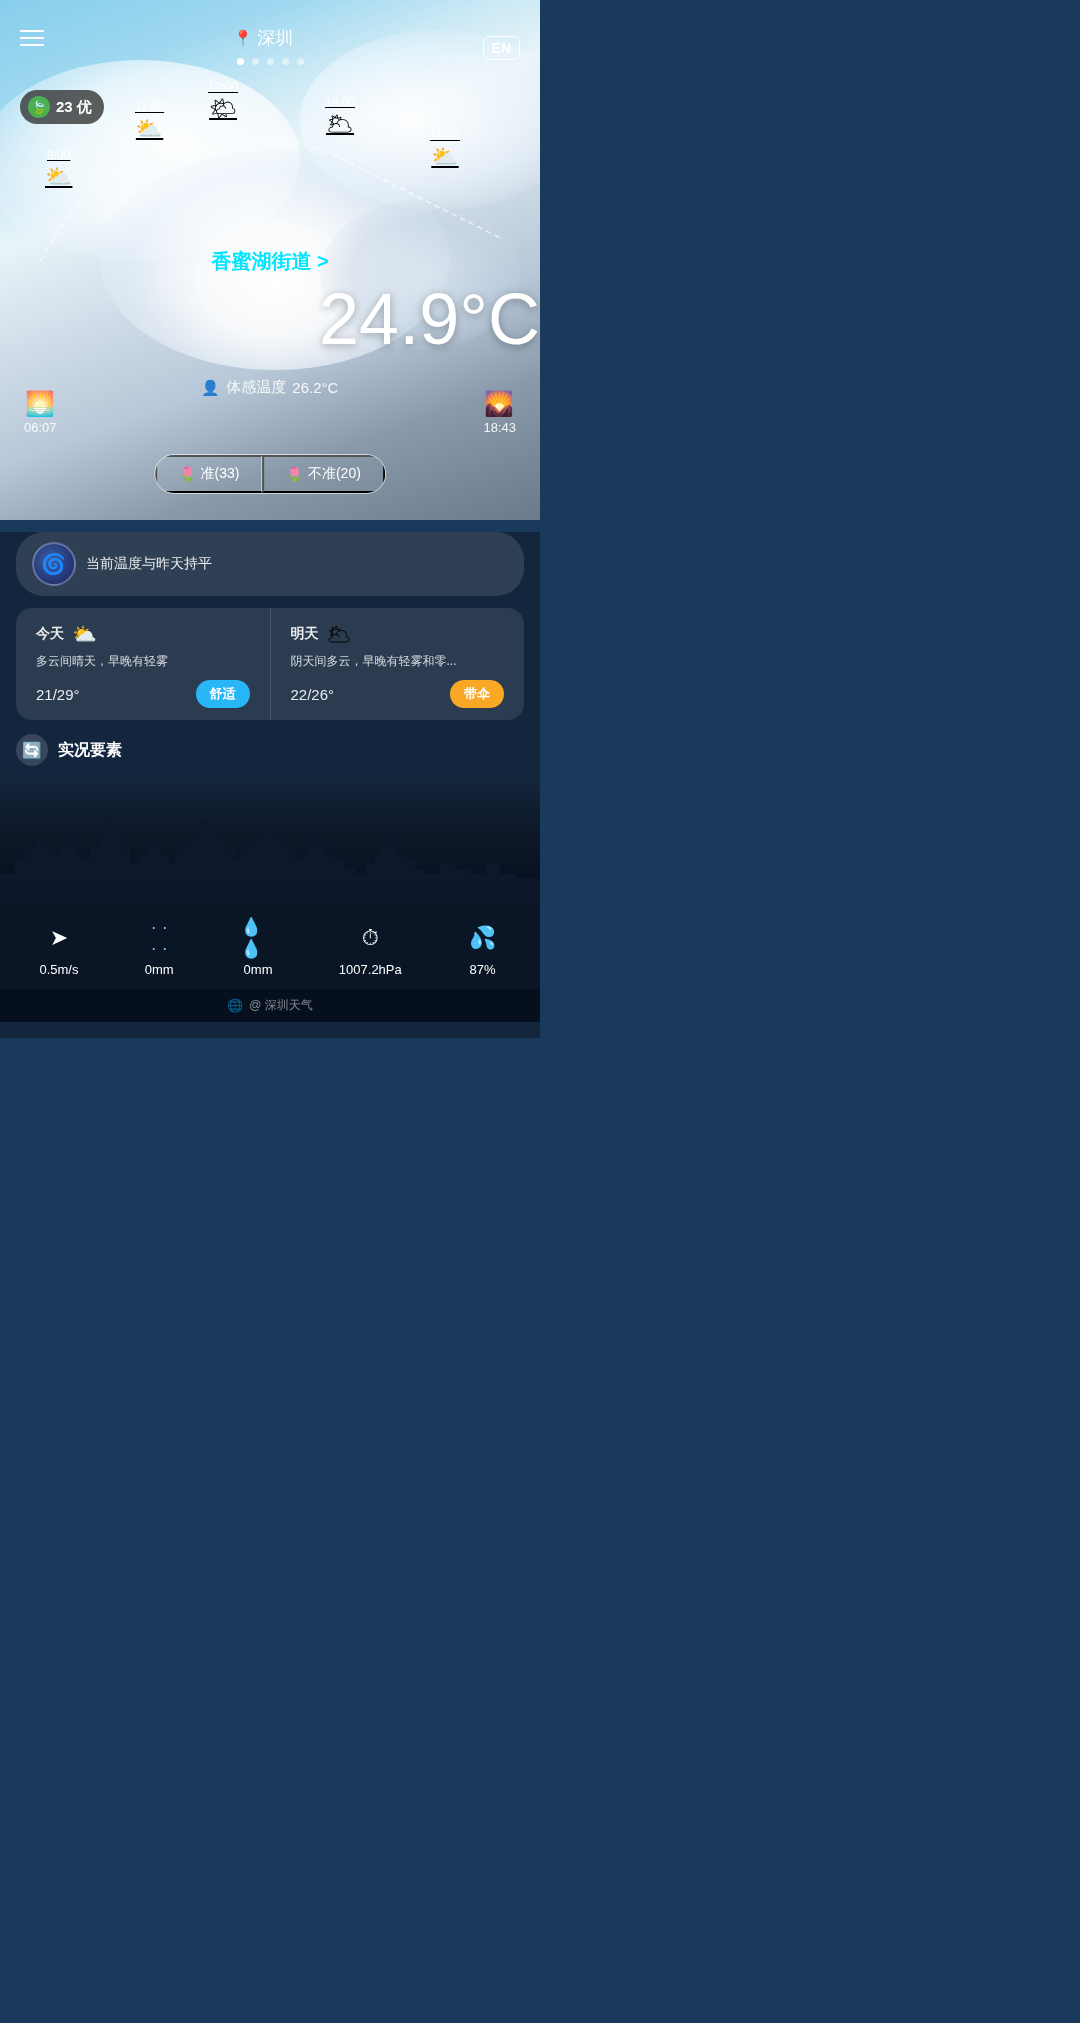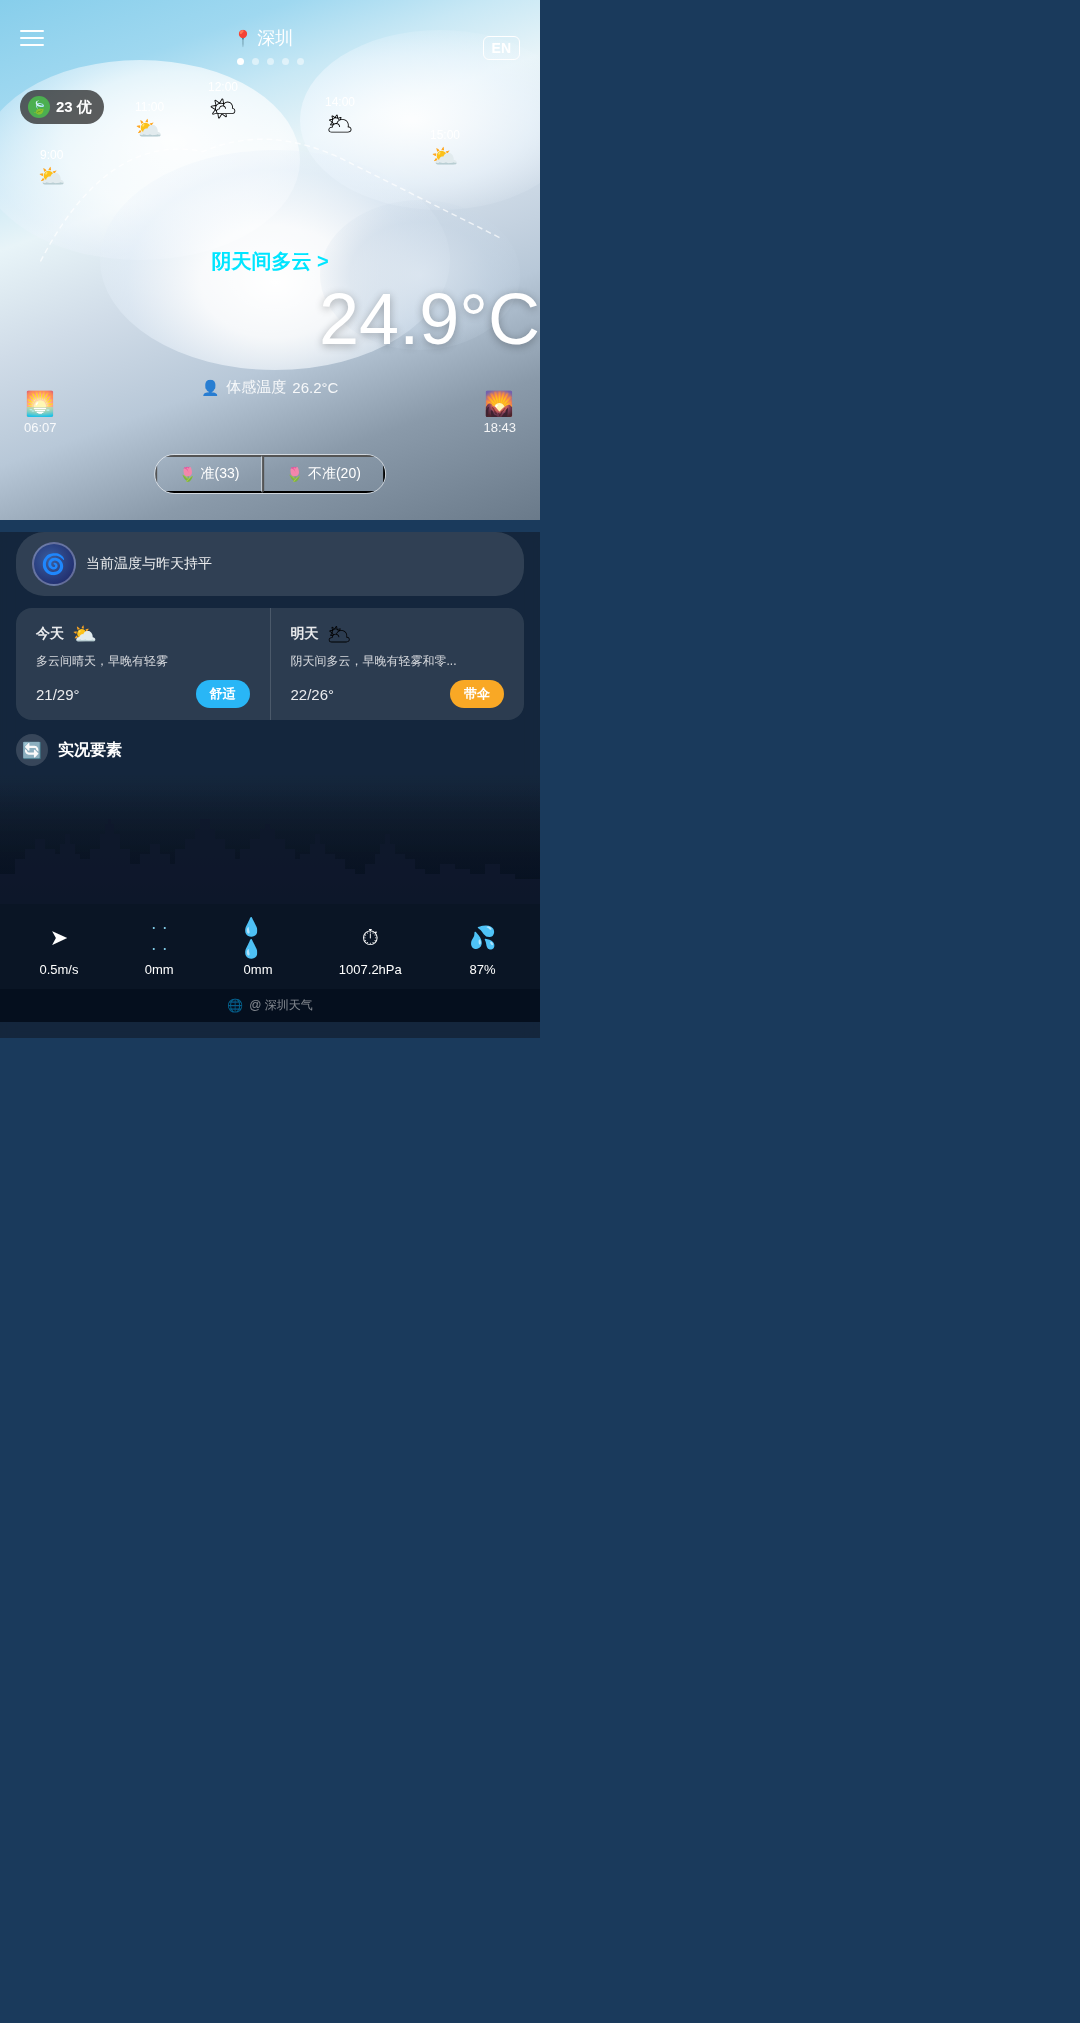--- a/index.html
+++ b/index.html
@@ -158,20 +158,21 @@
       height: 100%;
     }
 
     
     .arc-point {
       position: absolute;
       display: flex;
       flex-direction: column;
       align-items: center;
       z-index: 6;
+      text-decoration: underline;
     }
     .arc-time {
       color: white;
       font-size: 12px;
       font-weight: 500;
       margin-bottom: 2px;
     }
     .arc-weather-icon {
       font-size: 22px;
     }
@@ -474,21 +475,21 @@
       </span>
     </div>
 
     <div class="hourly-arc">
       <svg class="arc-svg" viewBox="0 0 540 230" xmlns="http://www.w3.org/2000/svg">
 
         <path d="M 30 195 Q 100 60 200 80 Q 270 50 350 90 Q 430 130 510 170" fill="none" stroke="rgba(255,255,255,0.7)" stroke-width="1.5" stroke-dasharray="6,4"></path>
       </svg>
     </div>
 
-    <div class="arc-point" style="left:38px; top:148px;">
+    <div class="arc-point" style="left:45px; top:148px;">
       <span class="arc-time">9:00</span>
       <span class="arc-weather-icon">⛅</span>
     </div>
     <div class="arc-point" style="left:135px; top:100px;">
       <span class="arc-time">11:00</span>
       <span class="arc-weather-icon">⛅</span>
     </div>
     <div class="arc-point" style="left:208px; top:80px;">
       <span class="arc-time">12:00</span>
       <span class="arc-weather-icon">🌤</span>
@@ -496,21 +497,21 @@
     <div class="arc-point" style="left:325px; top:95px;">
       <span class="arc-time">14:00</span>
       <span class="arc-weather-icon">🌥</span>
     </div>
     <div class="arc-point" style="left:430px; top:128px;">
       <span class="arc-time">15:00</span>
       <span class="arc-weather-icon">⛅</span>
     </div>
 
     <div class="street-name">
-      <span>阴天间多云</span> <span class="street-arrow">&gt;</span>
+      <span>香蜜湖街道</span> <span class="street-arrow">&gt;</span>
     </div>
 
     <div class="main-temp">
       <span>24.9°C</span>
     </div>
 
     <div class="feels-like">
       <span>👤</span>
       <span>体感温度</span>
       <span>26.2°C</span>

